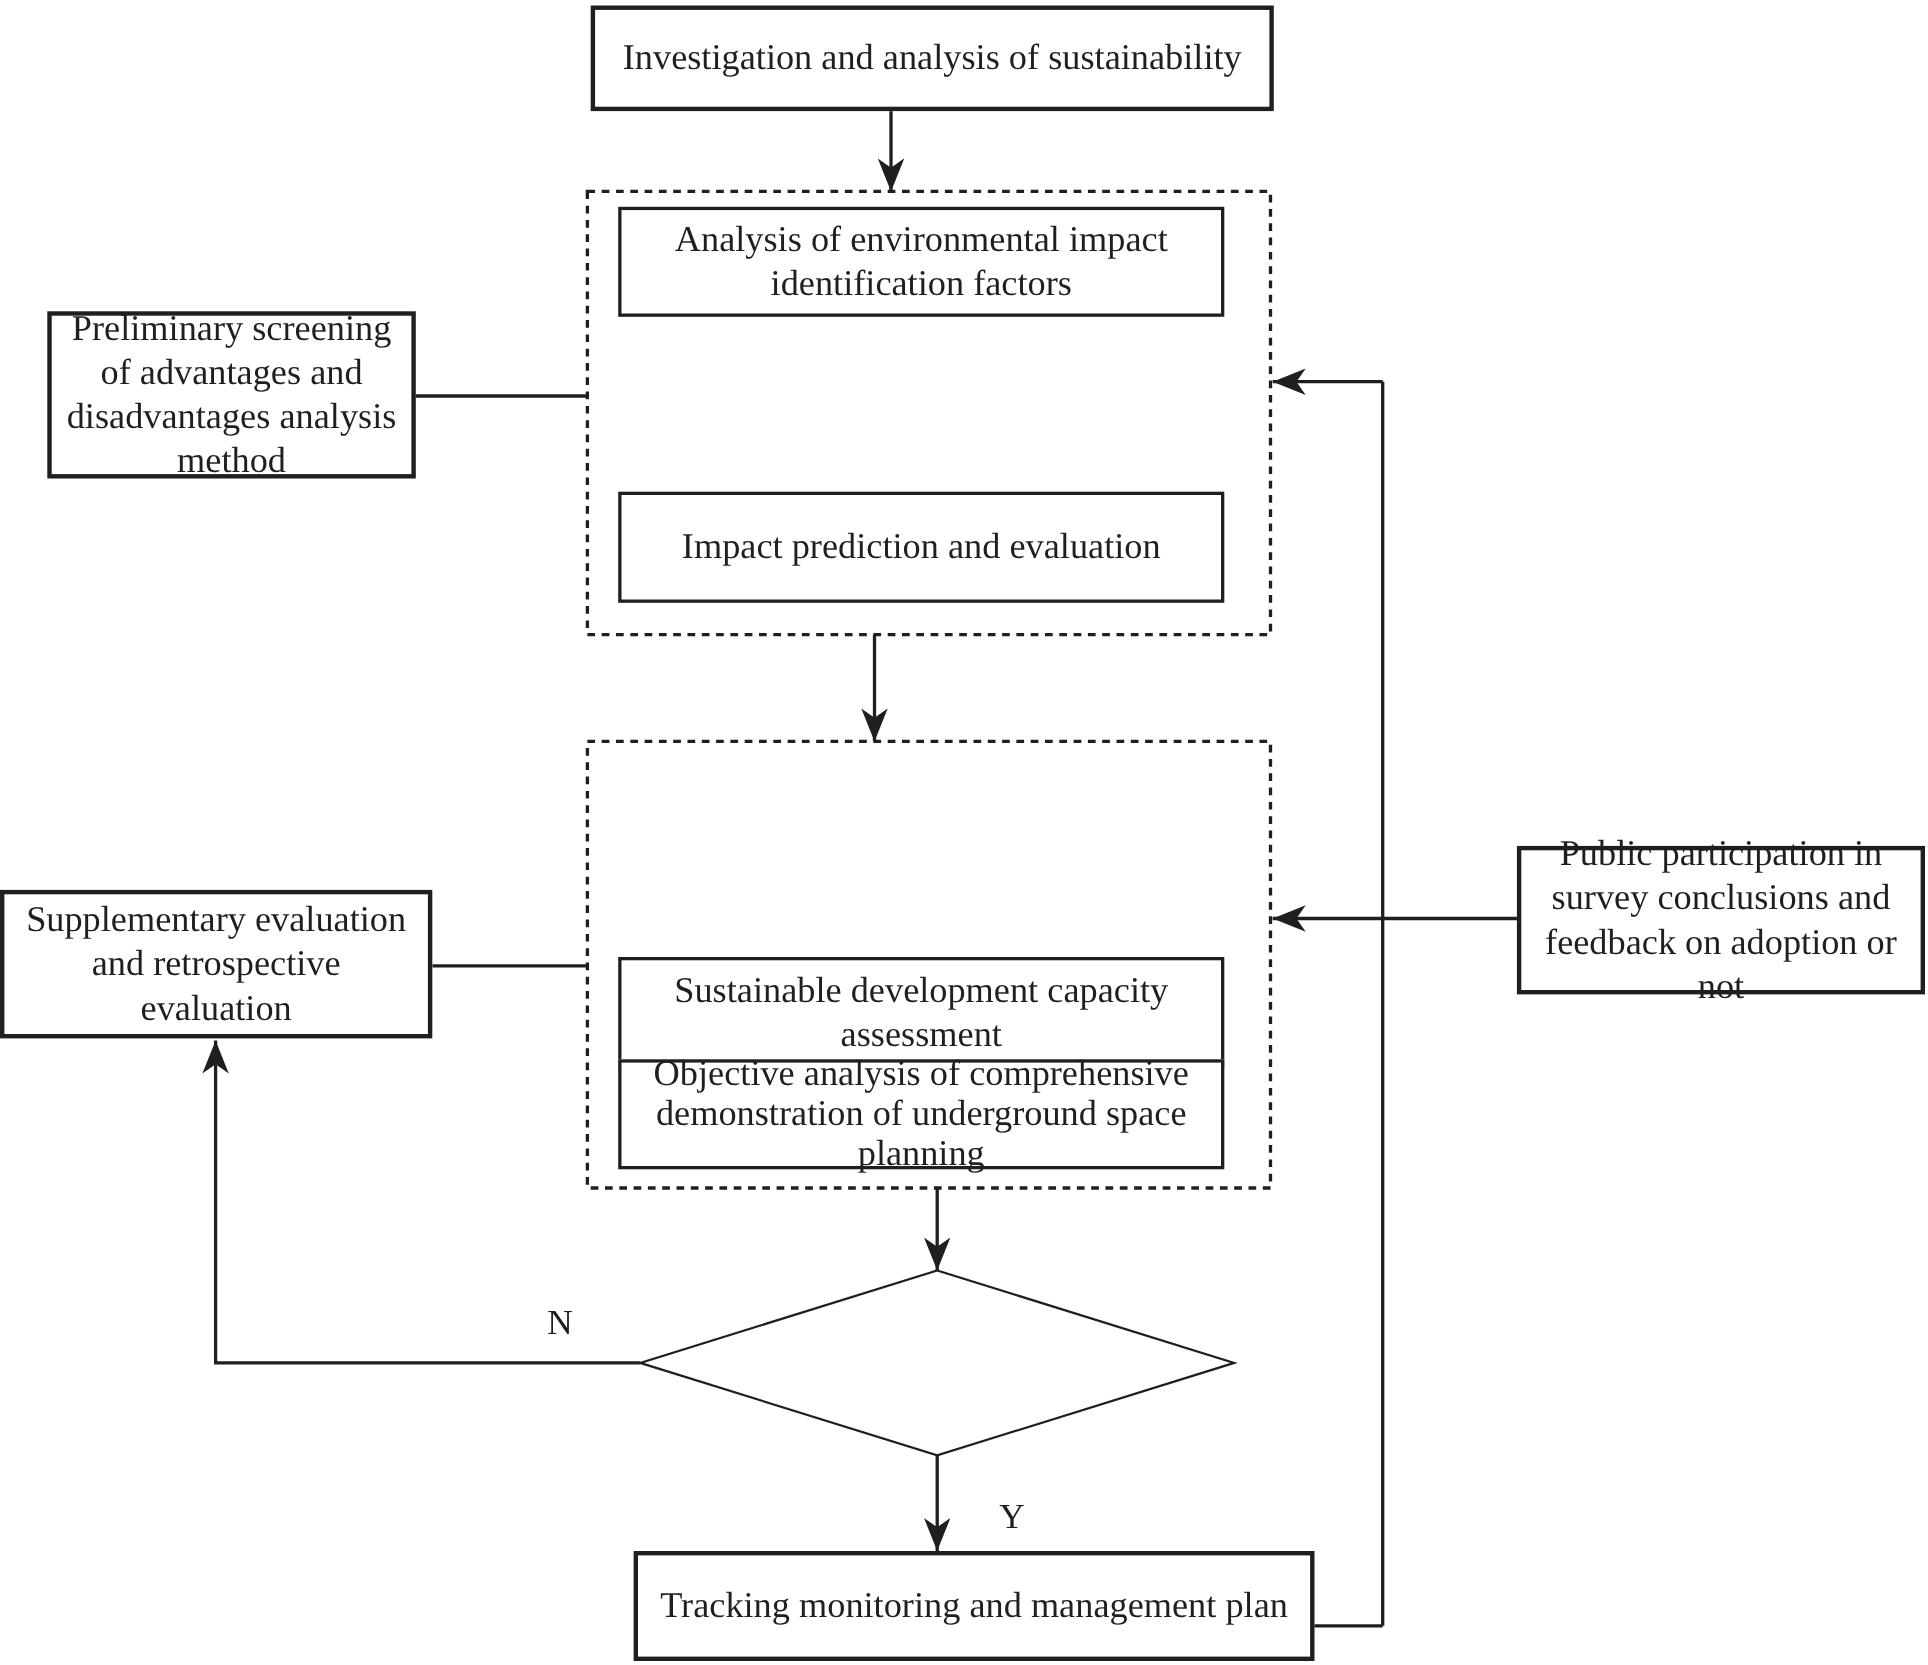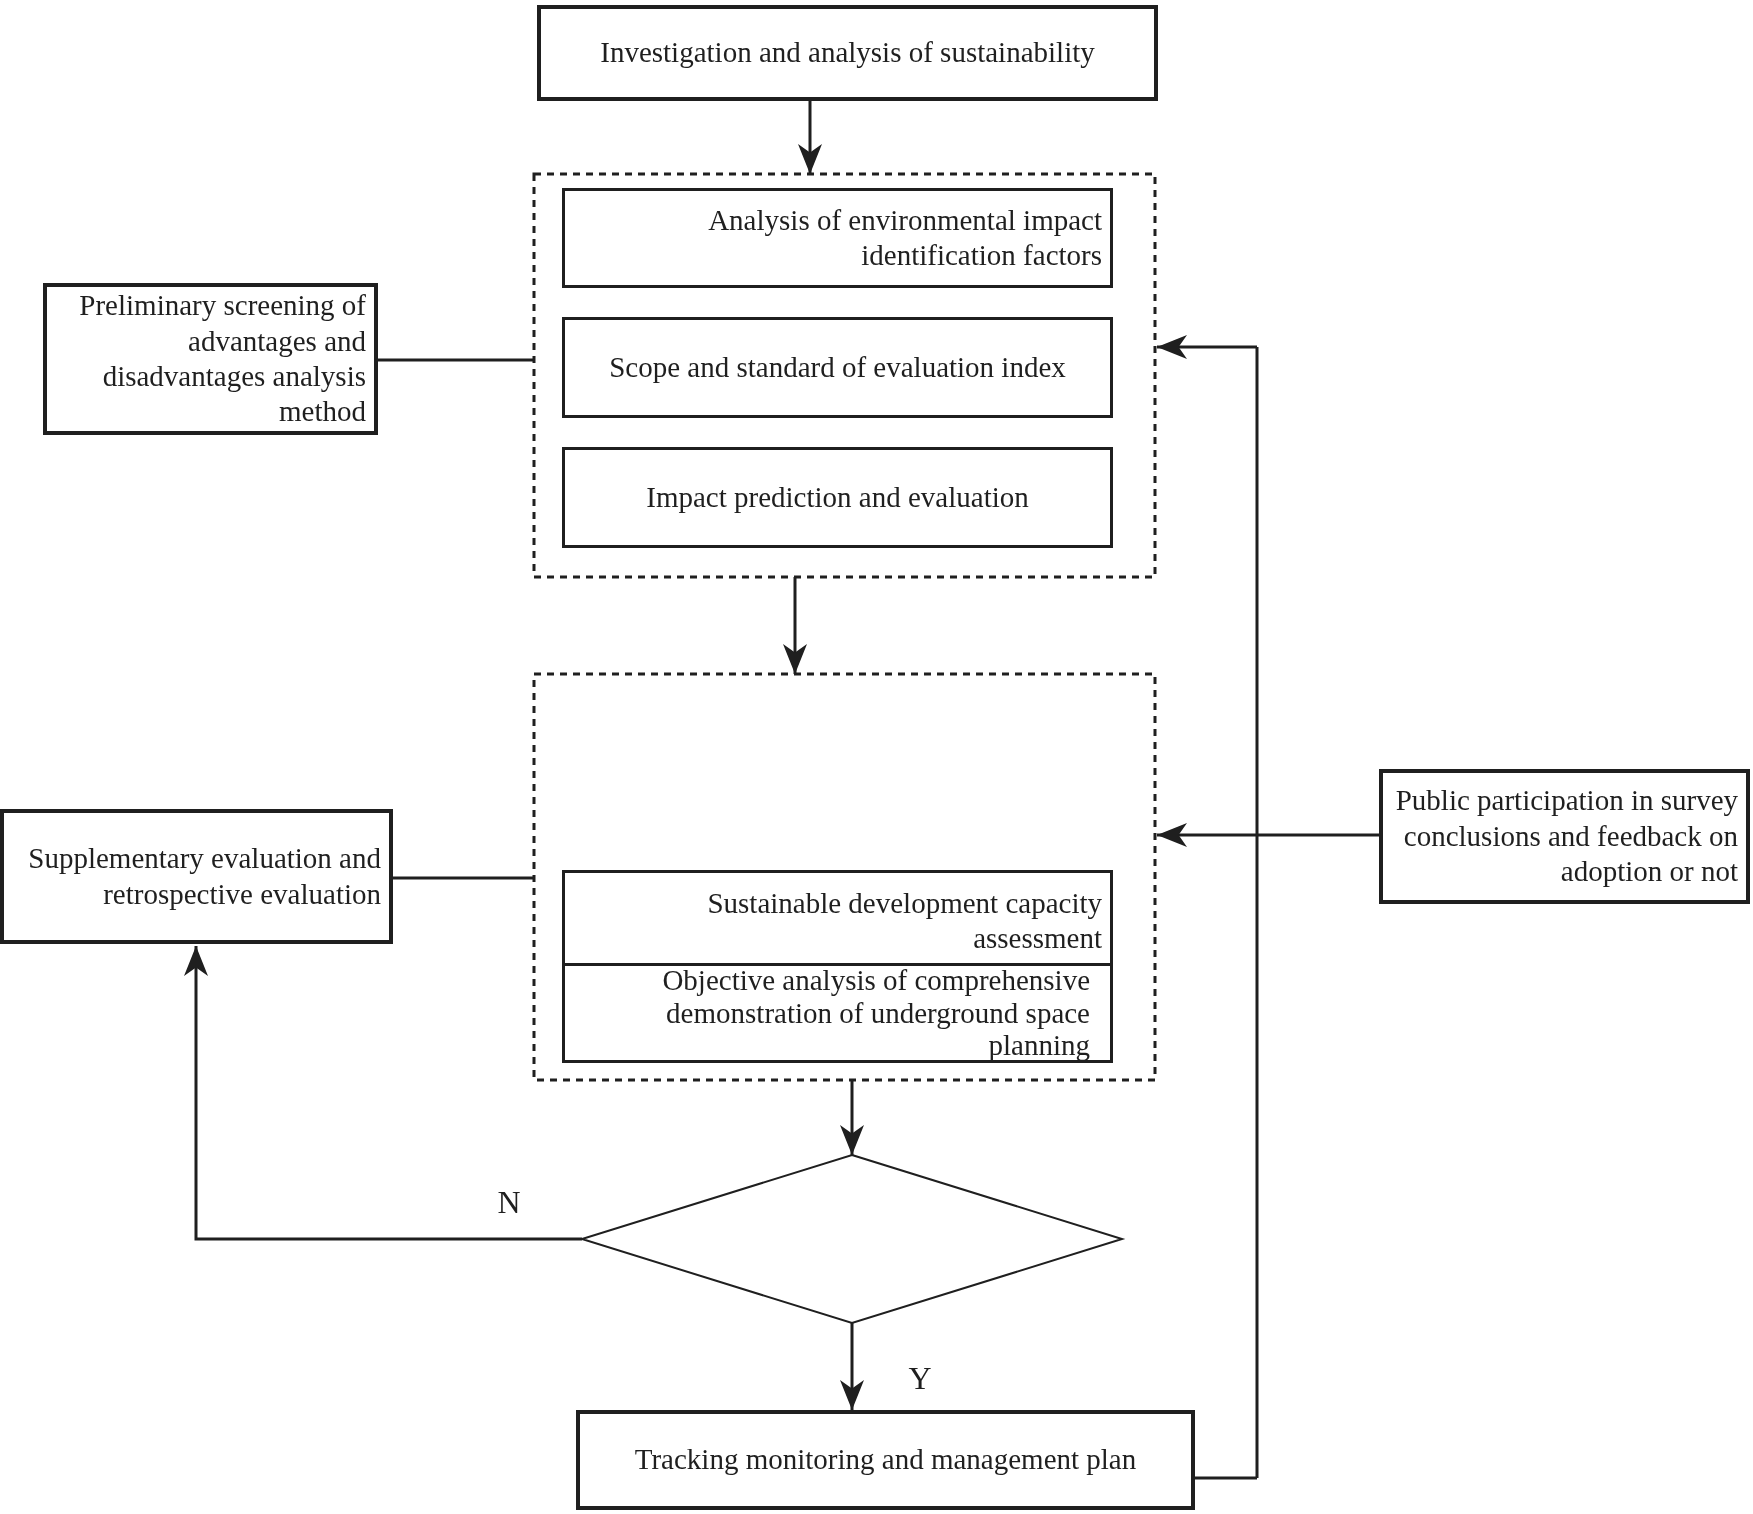--- a/index.html
+++ b/index.html
@@ -13,21 +13,21 @@
     background:var(--bg);
     font-family:"Liberation Serif","DejaVu Serif",serif;
     color:var(--ink);
     overflow:hidden;
   }
   .lines{position:absolute;left:0;top:0;width:1753px;height:1514px;}
   .node{
     position:absolute;box-sizing:border-box;background:var(--bg);
     border:3px solid var(--ink);
     display:flex;align-items:center;justify-content:center;
-    text-align:right;font-size:29px;line-height:1.22;
+    text-align:center;font-size:33px;line-height:1.22;
     padding:2px 8px;
   }
   .outer{border-width:4px;}
   .tight{line-height:1.12;padding:2px 20px;}
   .floating{
     position:absolute;background:transparent;border:none;
     display:flex;align-items:center;justify-content:center;
     text-align:center;font-size:29px;line-height:1.2;
   }
   .branch-label{font-size:32px;}
@@ -60,21 +60,20 @@
     <path d="M852 1080 L852 1155" stroke="#1f1f1f" stroke-width="3" fill="none" marker-end="url(#arrow)"></path>
     <polygon points="852,1155 1122,1239 852,1323 582,1239" fill="#ffffff" stroke="#1f1f1f" stroke-width="2"></polygon>
     <path d="M582 1239 L196 1239 L196 946" stroke="#1f1f1f" stroke-width="3" fill="none" marker-end="url(#arrow)"></path>
     <path d="M852 1323 L852 1410" stroke="#1f1f1f" stroke-width="3" fill="none" marker-end="url(#arrow)"></path>
   </svg>
 
   <div class="node outer" style="left:537px;top:5px;width:621px;height:96px;">Investigation and analysis of sustainability</div>
 
   <div class="node" style="left:562px;top:188px;width:551px;height:100px;">Analysis of environmental impact identification factors</div>
 
-  <div class="node" style="left:562px;top:317px;width:551px;height:101px;">Scope and standard of evaluation index</div>
 
   <div class="node" style="left:562px;top:447px;width:551px;height:101px;">Impact prediction and evaluation</div>
 
   <div class="node outer" style="left:43px;top:283px;width:335px;height:152px;">Preliminary screening of advantages and disadvantages analysis method</div>
 
 
   <div class="node" style="left:562px;top:835px;width:551px;height:102px;margin-top:35px;">Sustainable development capacity assessment</div>
 
   <div class="node tight" style="left:562px;top:963px;width:551px;height:100px;">Objective analysis of comprehensive demonstration of underground space planning</div>
 

